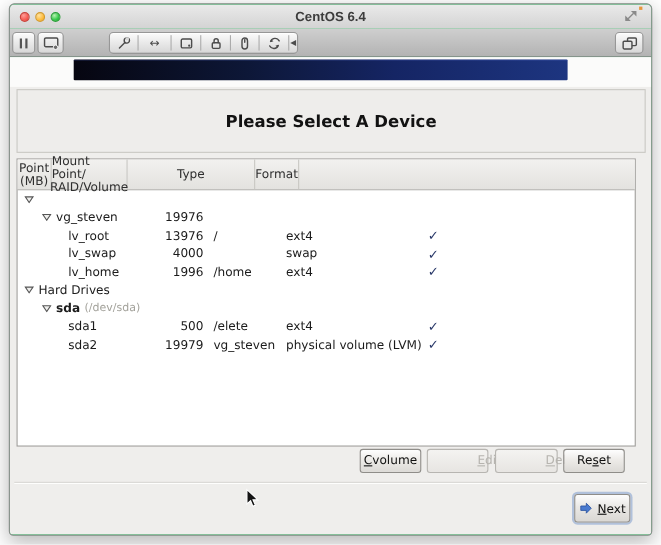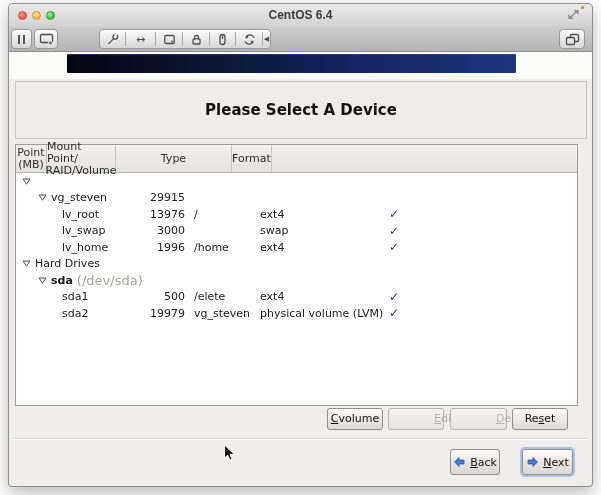--- a/index.html
+++ b/index.html
@@ -57,21 +57,21 @@
 
   .trow { display:flex; align-items:center; height:16.5px; font-size:11px; color:#1b1b1b; white-space:nowrap; }
   .c-dev { width:142px; display:flex; align-items:center; }
   .c-size { width:31px; display:flex; justify-content:flex-end; padding-right:4px; }
   .c-mount { width:69px; padding-left:5px; }
   .c-type { width:116px; padding-left:2px; }
   .c-fmt { width:40px; text-align:center; }
   .exp { flex:0 0 auto; margin-right:4px; }
   .lv0 .exp { margin-left:6px; } .lv1 .exp { margin-left:22px; } .lv2 .dev-label { margin-left:46px; }
   .bold { font-weight:bold; }
-  .note { color:#a3a29b; font-size:13px; margin-left:4px; }
+  .note { color:#a3a29b; font-size:10px; margin-left:4px; }
   .check { color:#2c3b6b; font-weight:bold; font-size:12px; }
 
   .abtn { position:absolute; top:356px; height:22px; border:1px solid #8f8d89; border-radius:3px;
     background:linear-gradient(#fefefe,#edebe8 45%,#dcdad6); font-size:11px; color:#101010;
     text-align:center; line-height:19px; }
   .abtn.disabled { color:#b6b4af; border-color:#b7b5b1; background:linear-gradient(#f4f3f1,#e7e5e2);padding-left:45px; }
   .mn { text-decoration:underline; }
 
   .hsep { position:absolute; top:386px; left:4px; right:4px; height:1px; background:#d9d8d4; box-shadow:0 1px 0 rgba(255,255,255,.9); }
 
@@ -217,41 +217,41 @@
             <div class="c-fmt"></div>
           </div>
 
           <div class="trow lv1">
             <div class="c-dev">
               <svg class="exp" width="9" height="7" viewBox="0 0 9 7">
                 <path d="M1 1 H8 L4.5 6.2 Z" fill="#efefed" stroke="#555" stroke-width="1"></path>
               </svg>
               <span class="dev-label">vg_steven</span>
             </div>
-            <div class="c-size">29915</div>
+            <div class="c-size">19976</div>
             <div class="c-mount"></div>
             <div class="c-type"></div>
             <div class="c-fmt"></div>
           </div>
 
           <div class="trow lv2">
             <div class="c-dev">
                 <span class="dev-label">lv_root</span>
               </div>
             <div class="c-size">13976</div>
             <div class="c-mount">/</div>
             <div class="c-type">ext4</div>
             <div class="c-fmt"><span class="check">✓</span></div>
           </div>
 
           <div class="trow lv2">
             <div class="c-dev">
                 <span class="dev-label">lv_swap</span>
               </div>
-            <div class="c-size">3000</div>
+            <div class="c-size">4000</div>
             <div class="c-mount"></div>
             <div class="c-type">swap</div>
             <div class="c-fmt"><span class="check">✓</span></div>
           </div>
 
           <div class="trow lv2">
             <div class="c-dev">
                 <span class="dev-label">lv_home</span>
               </div>
             <div class="c-size">1996</div>
@@ -317,26 +317,20 @@
       </div>
       <div class="abtn disabled" style="left:441px;width:57px;">
         <span></span><span class="mn">D</span><span>elete</span>
       </div>
       <div class="abtn" style="left:503px;width:56px;">
         <span>Re</span><span class="mn">s</span><span>et</span>
       </div>
 
       <div class="hsep"></div>
 
-      <div class="nbtn" style="left:441px;width:50px;">
-        <svg width="13" height="12" viewBox="0 0 13 12">
-          <path d="M11 4 H6 V1.5 L1.5 6 L6 10.5 V8 H11 Z" fill="#4a7bd0" stroke="#2d55a0" stroke-width=".8"></path>
-        </svg>
-        <span><span></span><span class="mn">B</span><span>ack</span></span>
-      </div>
       <div class="nbtn focused" style="left:513px;width:51px;">
         <svg width="13" height="12" viewBox="0 0 13 12">
           <path d="M2 4 H7 V1.5 L11.5 6 L7 10.5 V8 H2 Z" fill="#4a7bd0" stroke="#2d55a0" stroke-width=".8"></path>
         </svg>
         <span><span></span><span class="mn">N</span><span>ext</span></span>
       </div>
 
       <svg class="cursor" width="13" height="19" viewBox="0 0 13 19">
         <path d="M1.5 1 L1.5 14 L4.8 11.2 L6.9 16.2 L9.1 15.2 L7 10.4 L11.4 10.4 Z" fill="#141414" stroke="#ffffff" stroke-width="1"></path>
       </svg>

